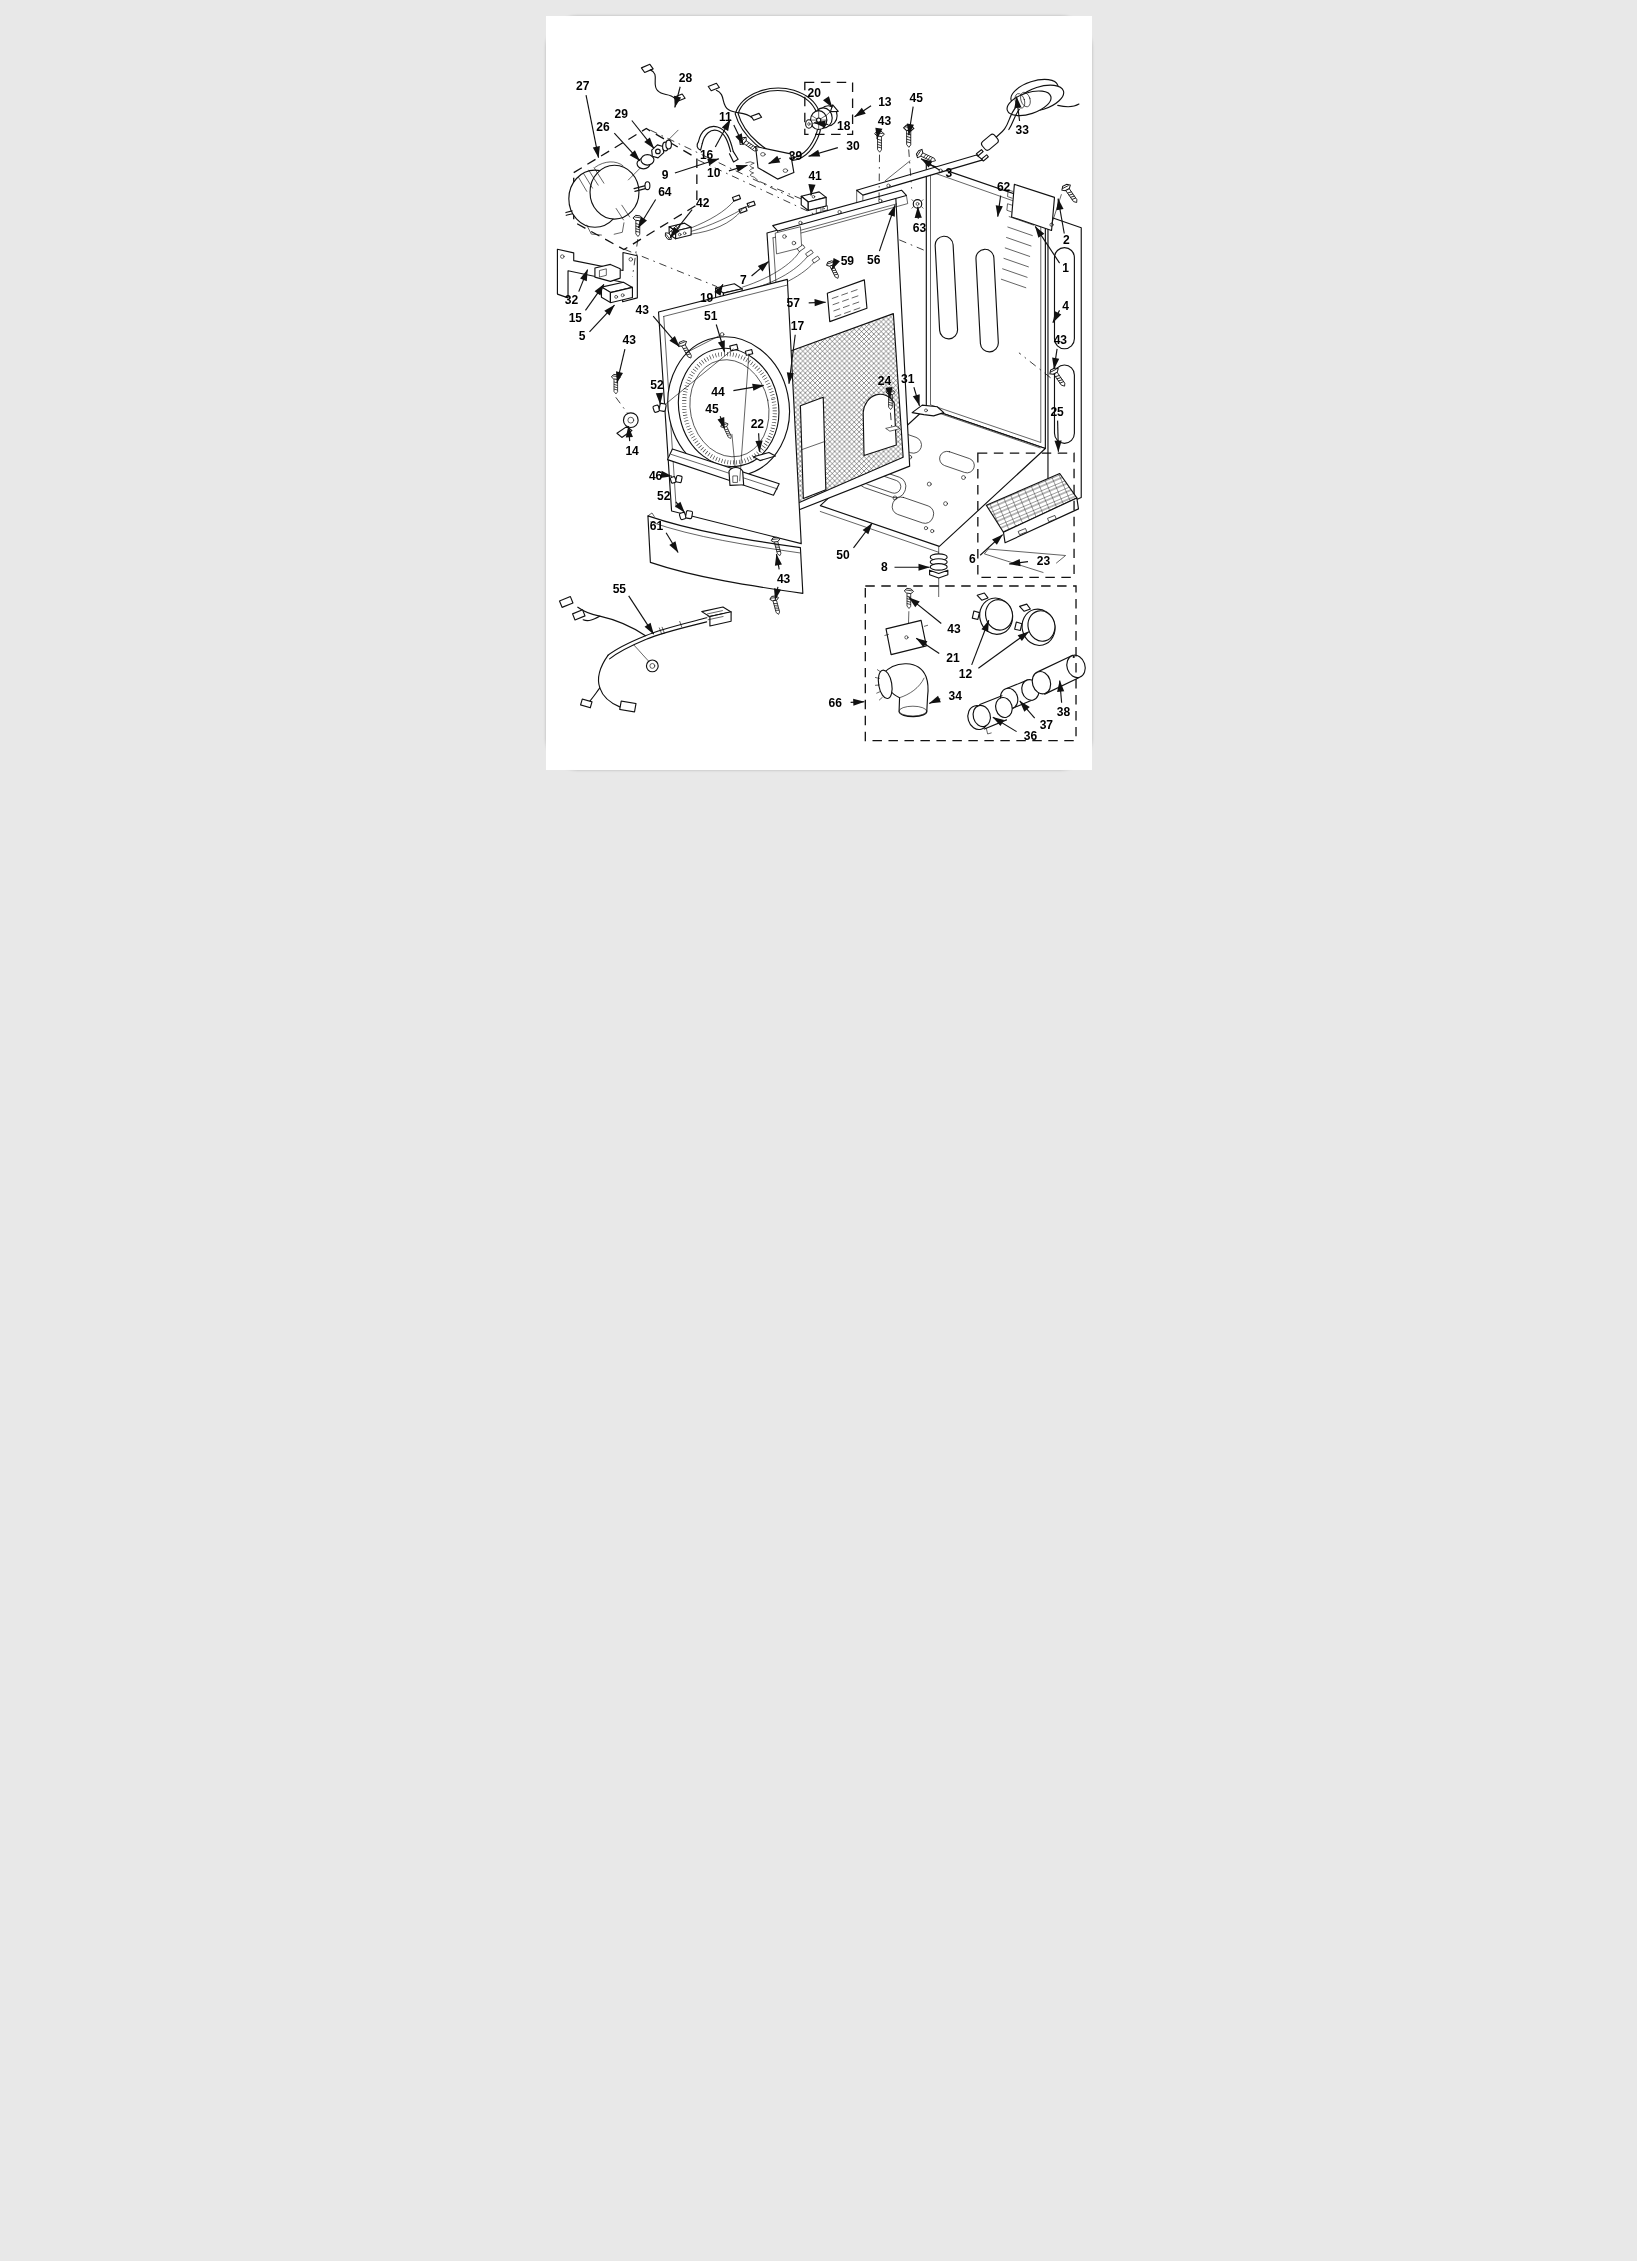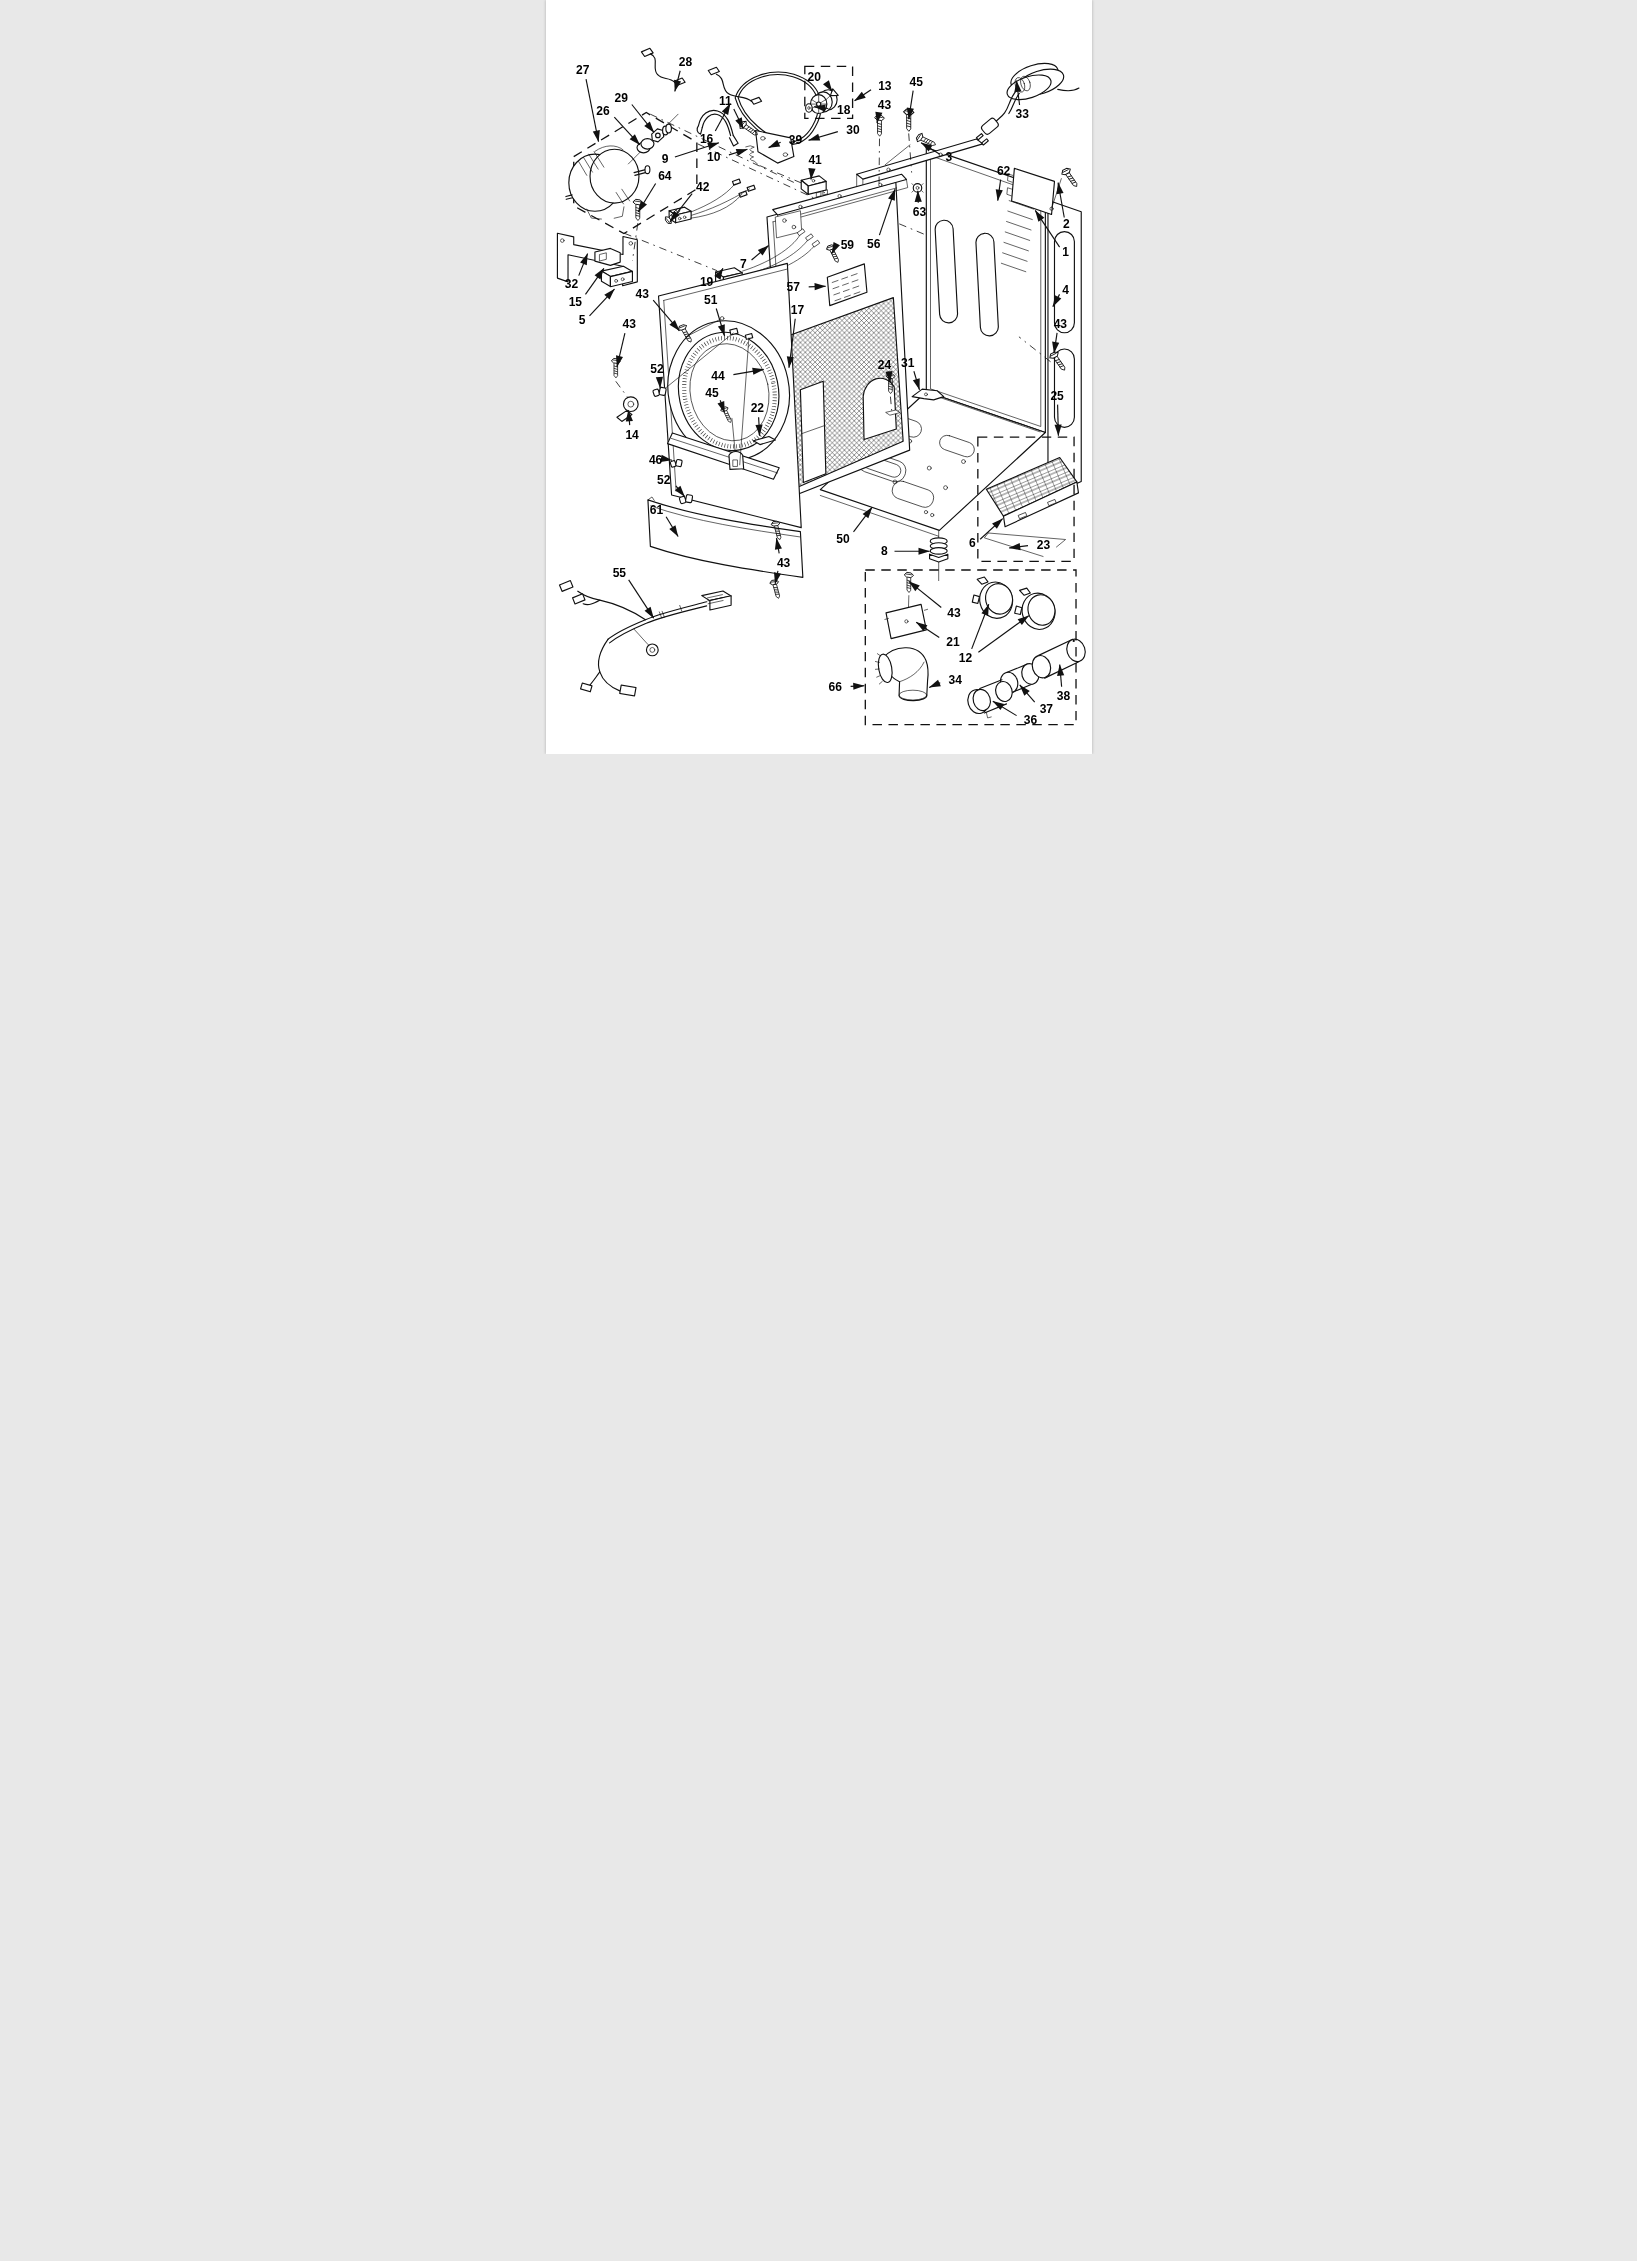--- a/index.html
+++ b/index.html
@@ -1,16 +1,16 @@
 <!DOCTYPE html>
 <html style="font-size:7.8px"><head>
 <meta charset="utf-8">
 <style>
   html,body{margin:0;padding:0;background:#e8e8e8;font-family:"Liberation Sans",sans-serif;}
-  .page{width:546px;height:754px;margin:0 auto;background:#ffffff;box-shadow:0 0 2.9px rgba(0,0,0,.25);}
+  .page{width:546px;height:754px;margin:16px auto;background:#ffffff;box-shadow:0 0 2.9px rgba(0,0,0,.25);border-radius:32px;}
   svg{display:block;width:546px;height:754px;}
   
   .ln   {stroke:#111;stroke-width:7;fill:none;stroke-linecap:round;stroke-linejoin:round;}
   .thin {stroke:#111;stroke-width:4;fill:none;stroke-linecap:round;stroke-linejoin:round;}
   .wf   {fill:#ffffff;}
   .dash {stroke:#111;stroke-width:8;fill:none;stroke-dasharray:58 40;}
   .ddot {stroke:#111;stroke-width:5;fill:none;stroke-dasharray:46 30 10 30;}
   .mesh {fill:url(#meshpat);}
   .grid {fill:url(#gridpat);}
   .seal {stroke:#333;stroke-width:26;fill:none;stroke-dasharray:4 14;}

